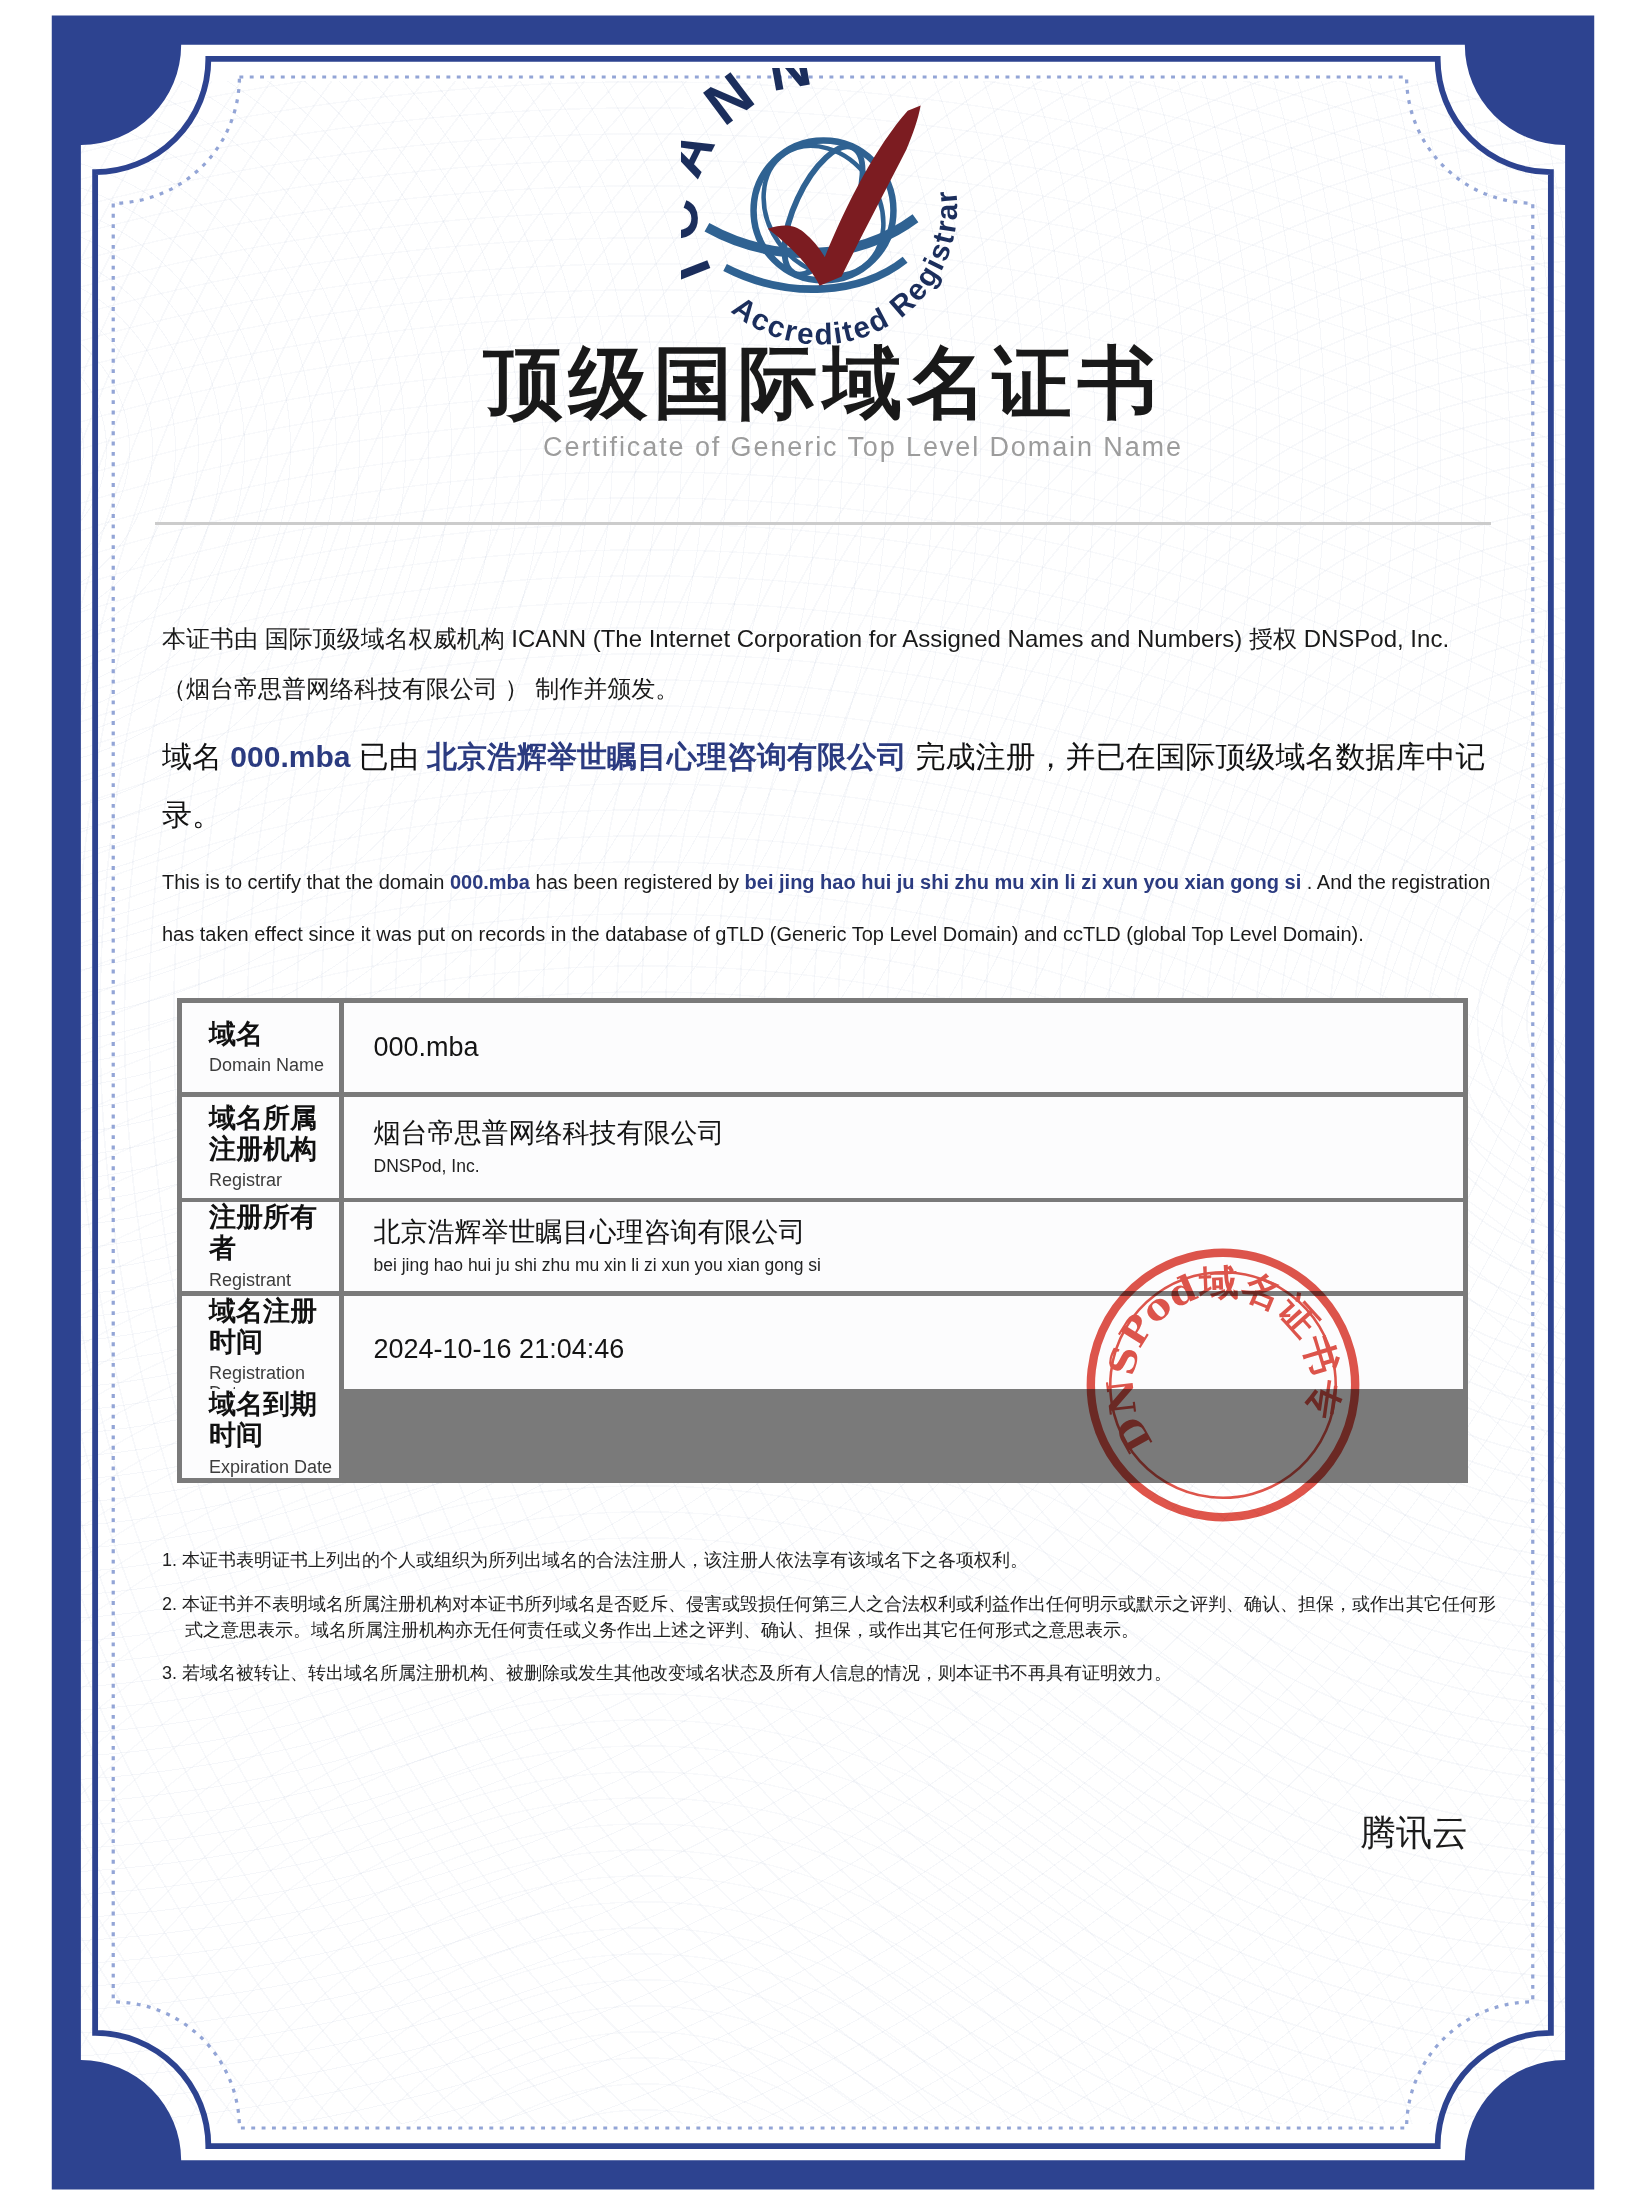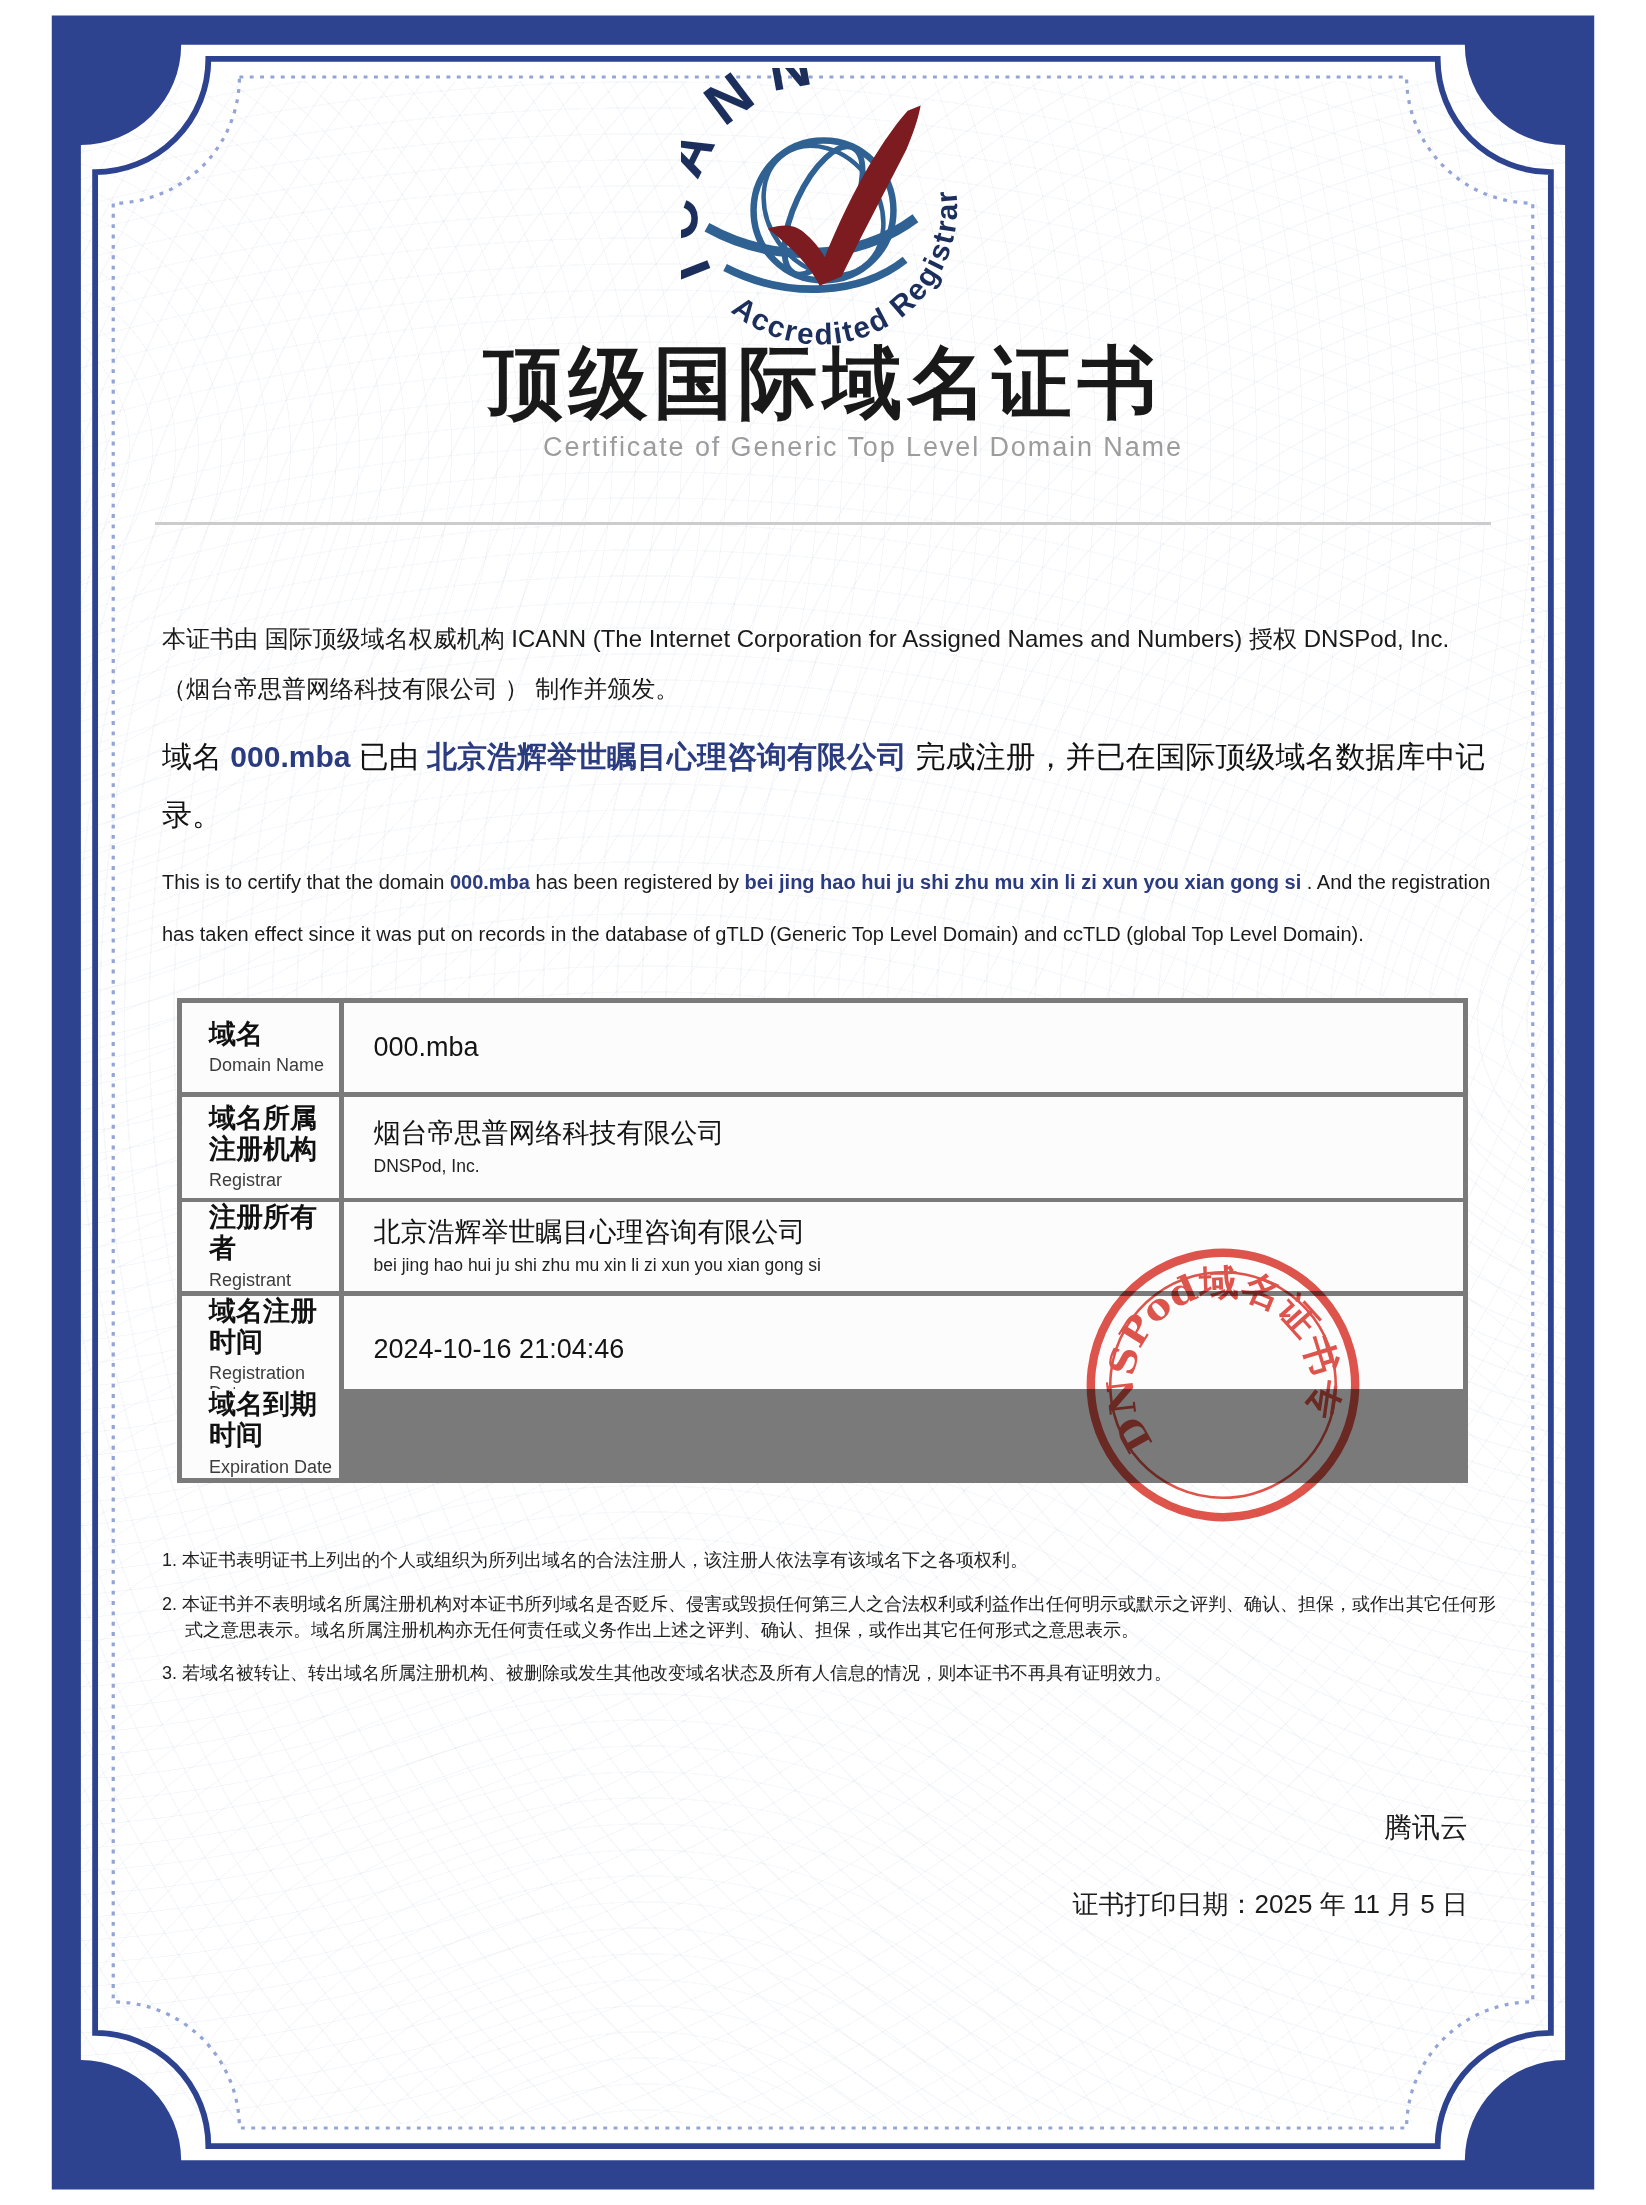--- a/index.html
+++ b/index.html
@@ -68,21 +68,21 @@
   .value-sub{font-size:17.5px;color:#222222;margin-top:7.8px;line-height:1.1;}
   .value-sub:empty{display:none;}
   .notes{position:absolute;left:162px;top:1547px;width:1343px;}
   .note{
     font-size:18px;line-height:26px;color:#222222;
     margin-bottom:17.5px;
     padding-left:23px;text-indent:-23px;
   }
   .footer-brand{
     position:absolute;left:162px;top:1809px;width:1306px;
-    text-align:right;font-size:28px;color:#1c1c1c;
+    text-align:right;font-size:36px;color:#1c1c1c;
   }
   .footer-date{
     position:absolute;left:162px;top:1887px;width:1306px;
     text-align:right;font-size:26px;color:#1c1c1c;
   }
   .stamp-svg{
     position:absolute;left:1074px;top:1236px;width:298px;height:298px;
     z-index:5;opacity:0.9;mix-blend-mode:multiply;
   }
   .stamp-text{font-family:"DejaVu Serif", serif;font-weight:bold;}
@@ -194,21 +194,20 @@
       </div>
     </div>
 
     <div class="notes">
       <div class="note">1. 本证书表明证书上列出的个人或组织为所列出域名的合法注册人，该注册人依法享有该域名下之各项权利。</div>
       <div class="note">2. 本证书并不表明域名所属注册机构对本证书所列域名是否贬斥、侵害或毁损任何第三人之合法权利或利益作出任何明示或默示之评判、确认、担保，或作出其它任何形式之意思表示。域名所属注册机构亦无任何责任或义务作出上述之评判、确认、担保，或作出其它任何形式之意思表示。</div>
       <div class="note">3. 若域名被转让、转出域名所属注册机构、被删除或发生其他改变域名状态及所有人信息的情况，则本证书不再具有证明效力。</div>
     </div>
 
     <div class="footer-brand">腾讯云</div>
-    <div class="footer-date">证书打印日期：2025 年 11 月 5 日</div>
   </div>
 
   <svg class="stamp-svg" viewBox="-230 -230 460 460">
     <g transform="rotate(-15)">
       <circle cx="0" cy="0" r="204" fill="none" stroke="#dc4237" stroke-width="13"></circle>
       <circle cx="0" cy="0" r="174" fill="none" stroke="#dc4237" stroke-width="4"></circle>
       <defs>
         <path id="stamp-arc" d="M -125 58 A 138 138 0 1 1 125 58"></path>
       </defs>
       <text class="stamp-text" font-size="56" fill="#dc4237">

